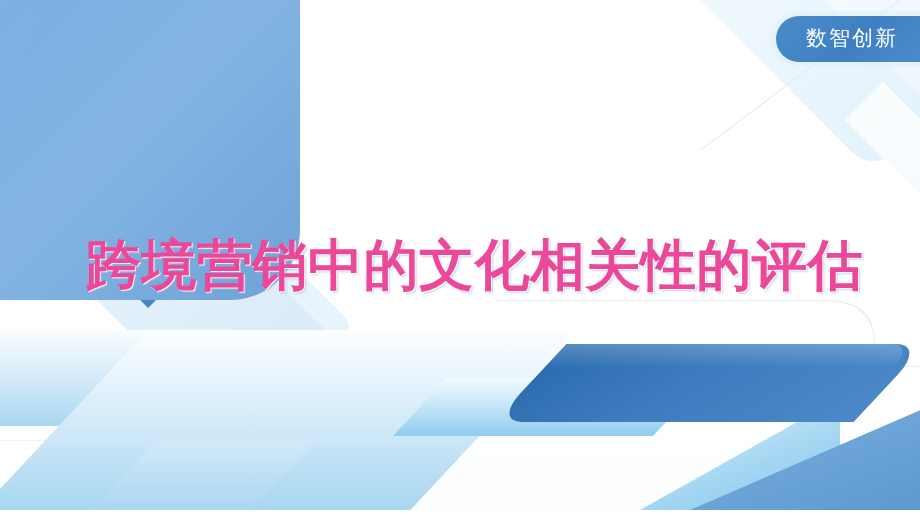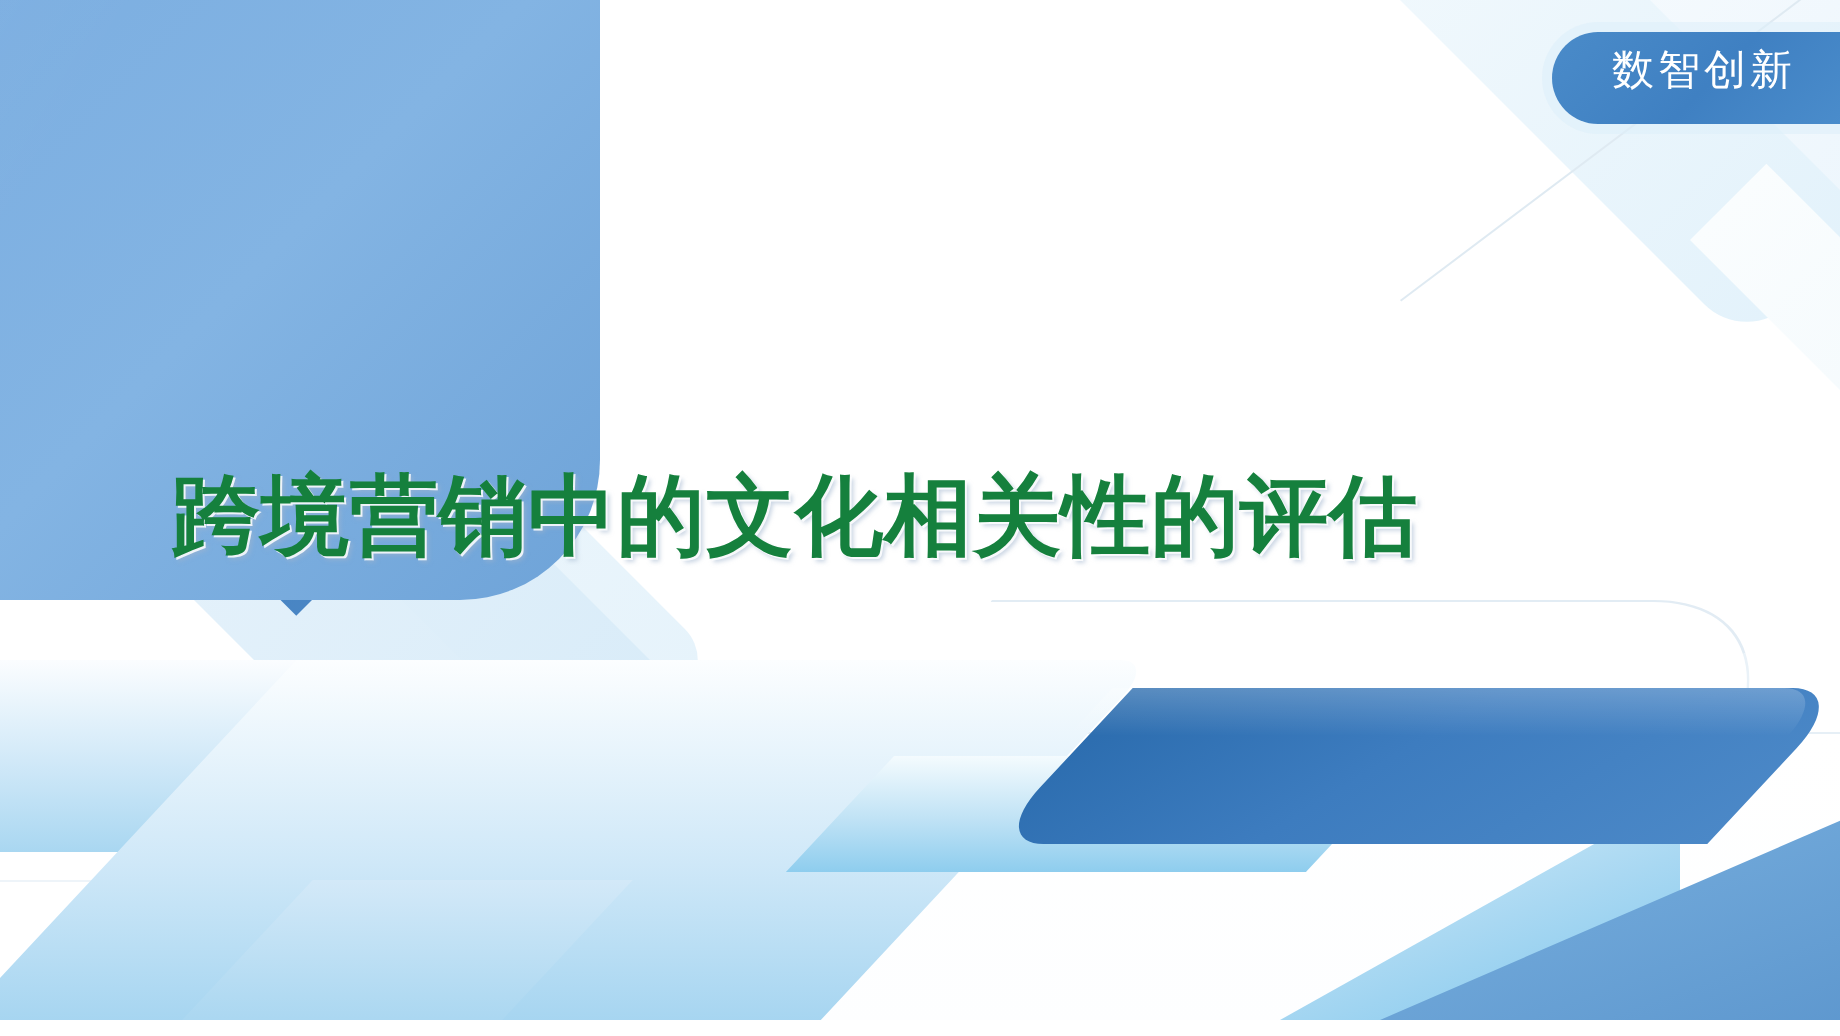--- a/index.html
+++ b/index.html
@@ -6,21 +6,21 @@
     margin: 0;
     padding: 0;
     background: #ffffff;
   }
   #slide {
     position: relative;
     width: 920px;
     height: 518px;
     background: #ffffff;
     overflow: hidden;
-    font-family: Liberation Mono, monospace;
+    font-family: Liberation Sans, sans-serif;
   }
 
   
   .deco {
     position: absolute;
     pointer-events: none;
   }
 
   
 
@@ -134,23 +134,23 @@
     letter-spacing: 2px;
     box-shadow: 0 0 0 5px rgba(220,238,250,.55);
   }
   .badge .bl { display: block; white-space: nowrap; }
 
   
   .title {
     position: absolute;
     left: 86px;
     top: 229px;
-    font-size: 44px;
+    font-size: 55px;
     font-weight: bold;
-    color: #15803d;
+    color: #ec4899;
     letter-spacing: .5px;
     white-space: nowrap;
     text-shadow: 1px 1px 0 rgba(255,255,255,.85),
                  2px 2px 2px rgba(160,180,205,.55);
   }
 
   
   .bl-p1 {
     left: -70px; top: 330px;
     width: 300px; height: 96px;

